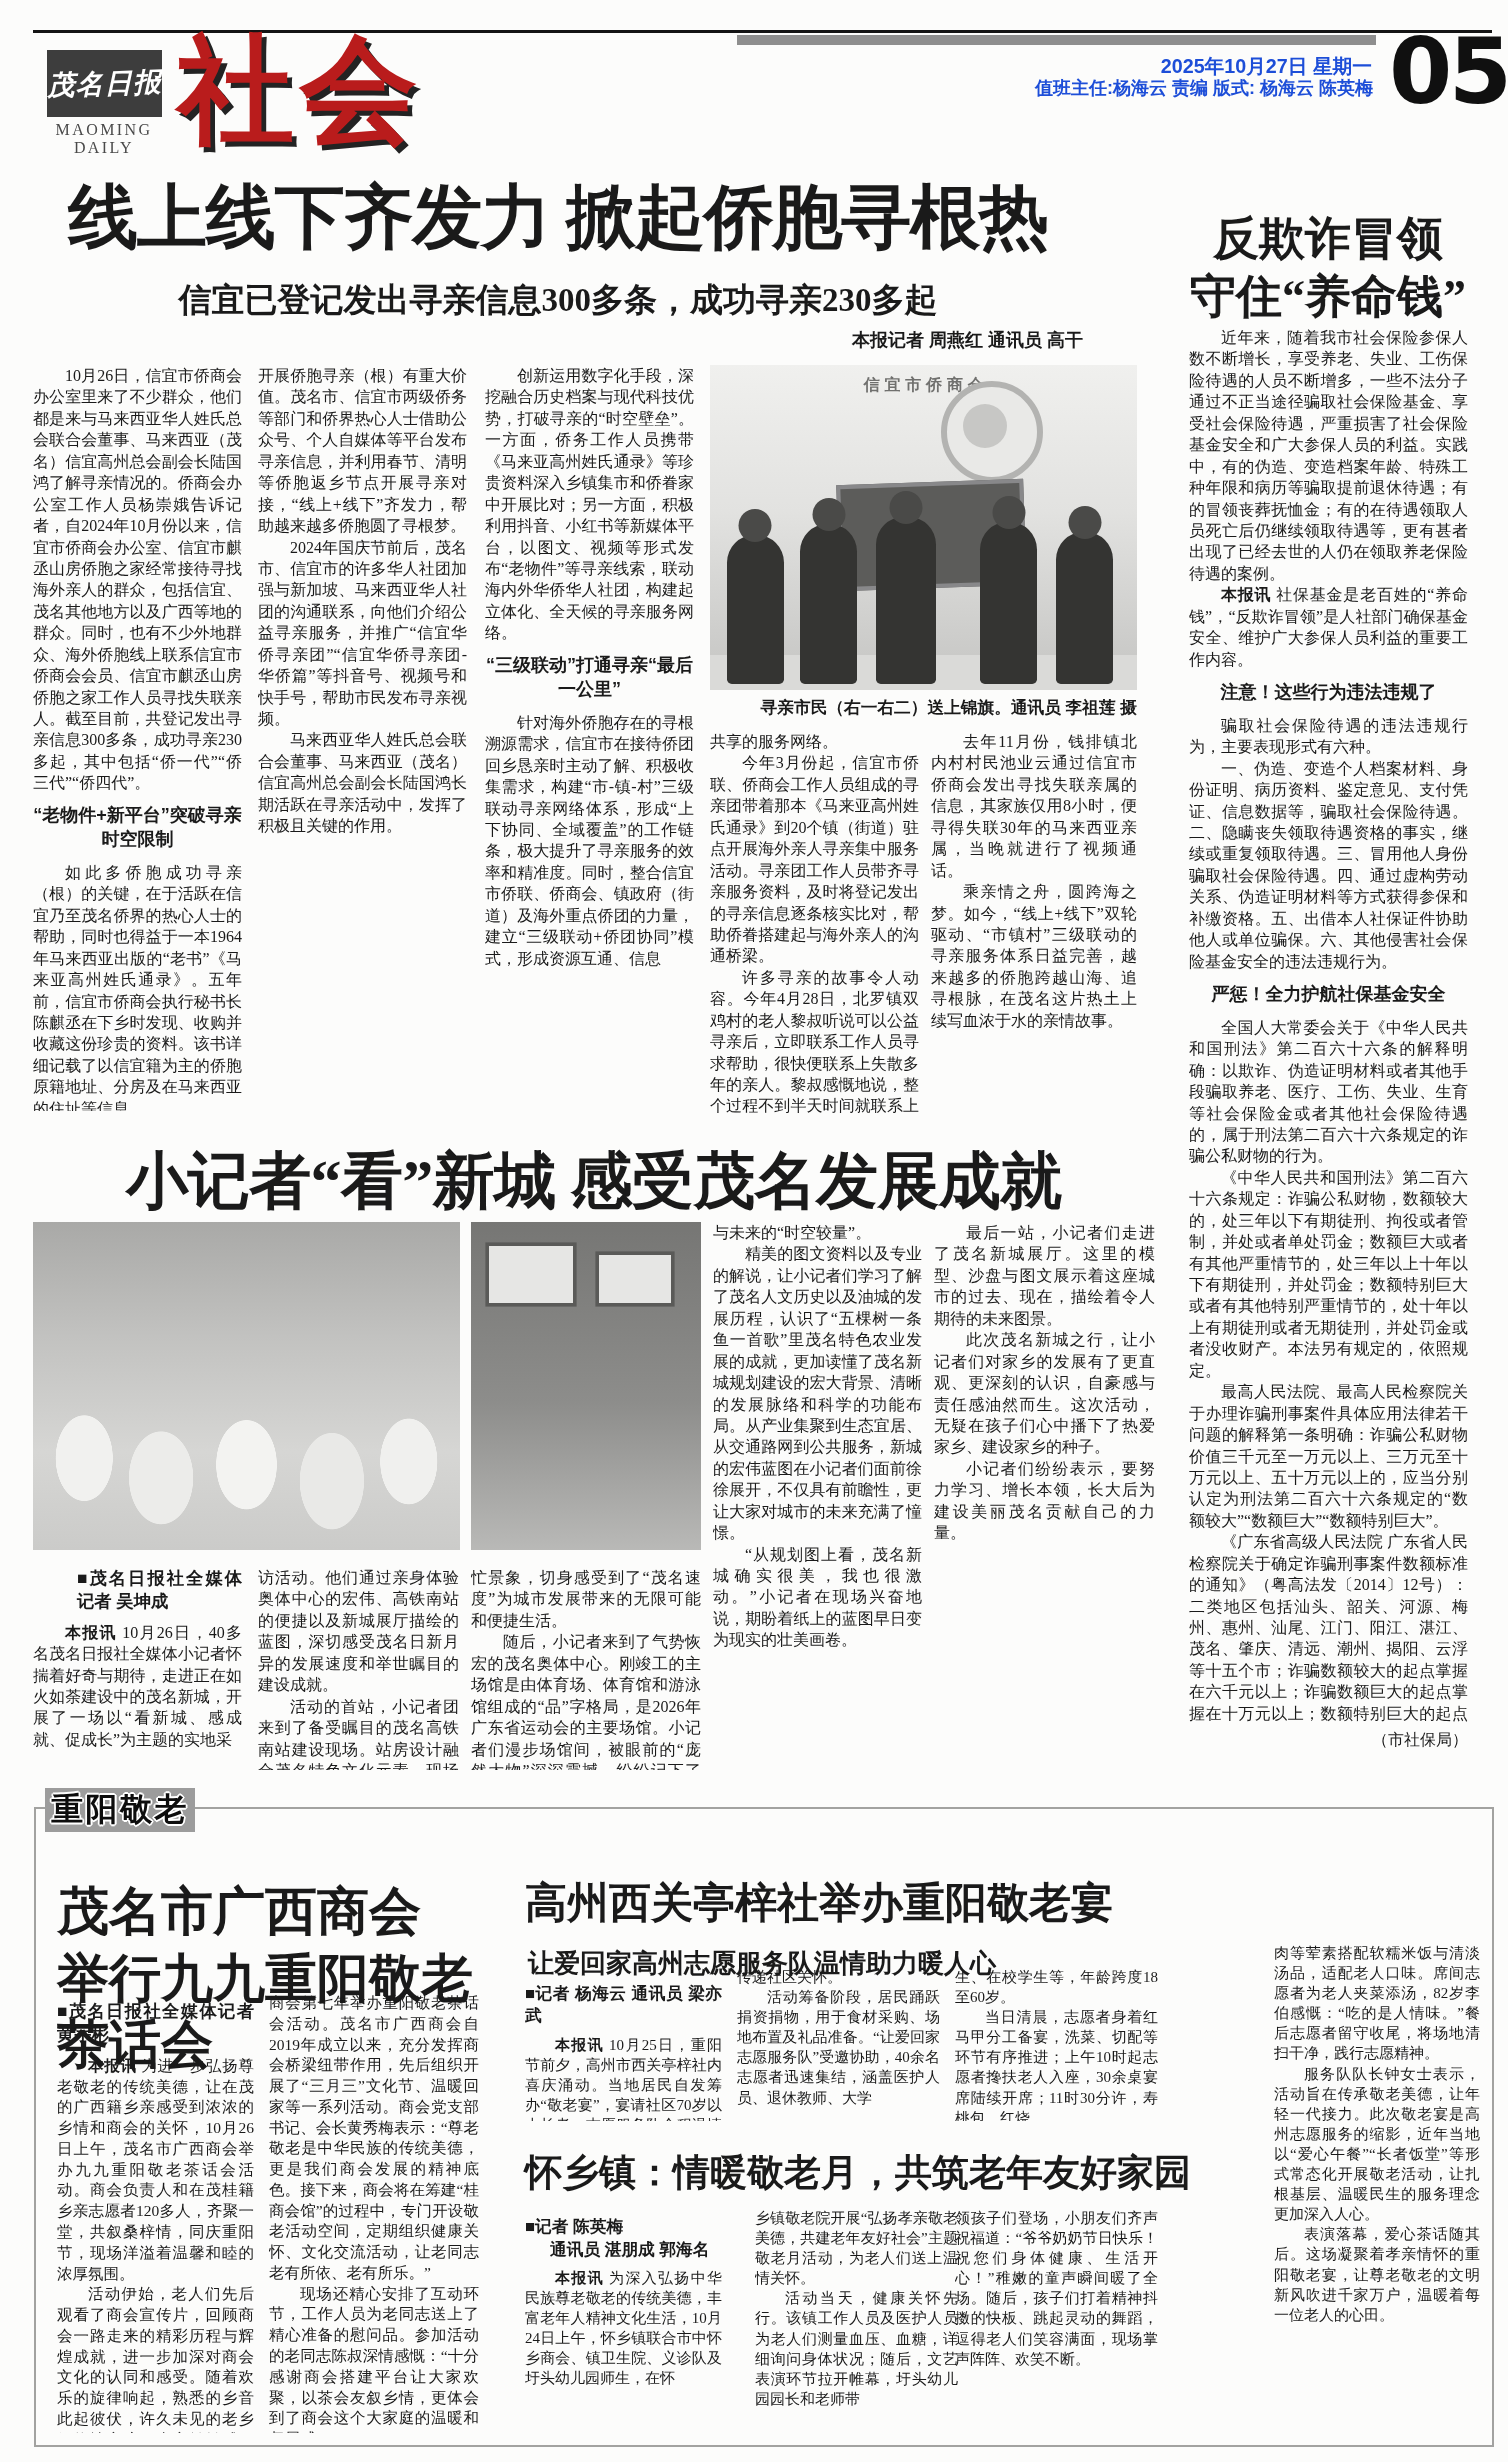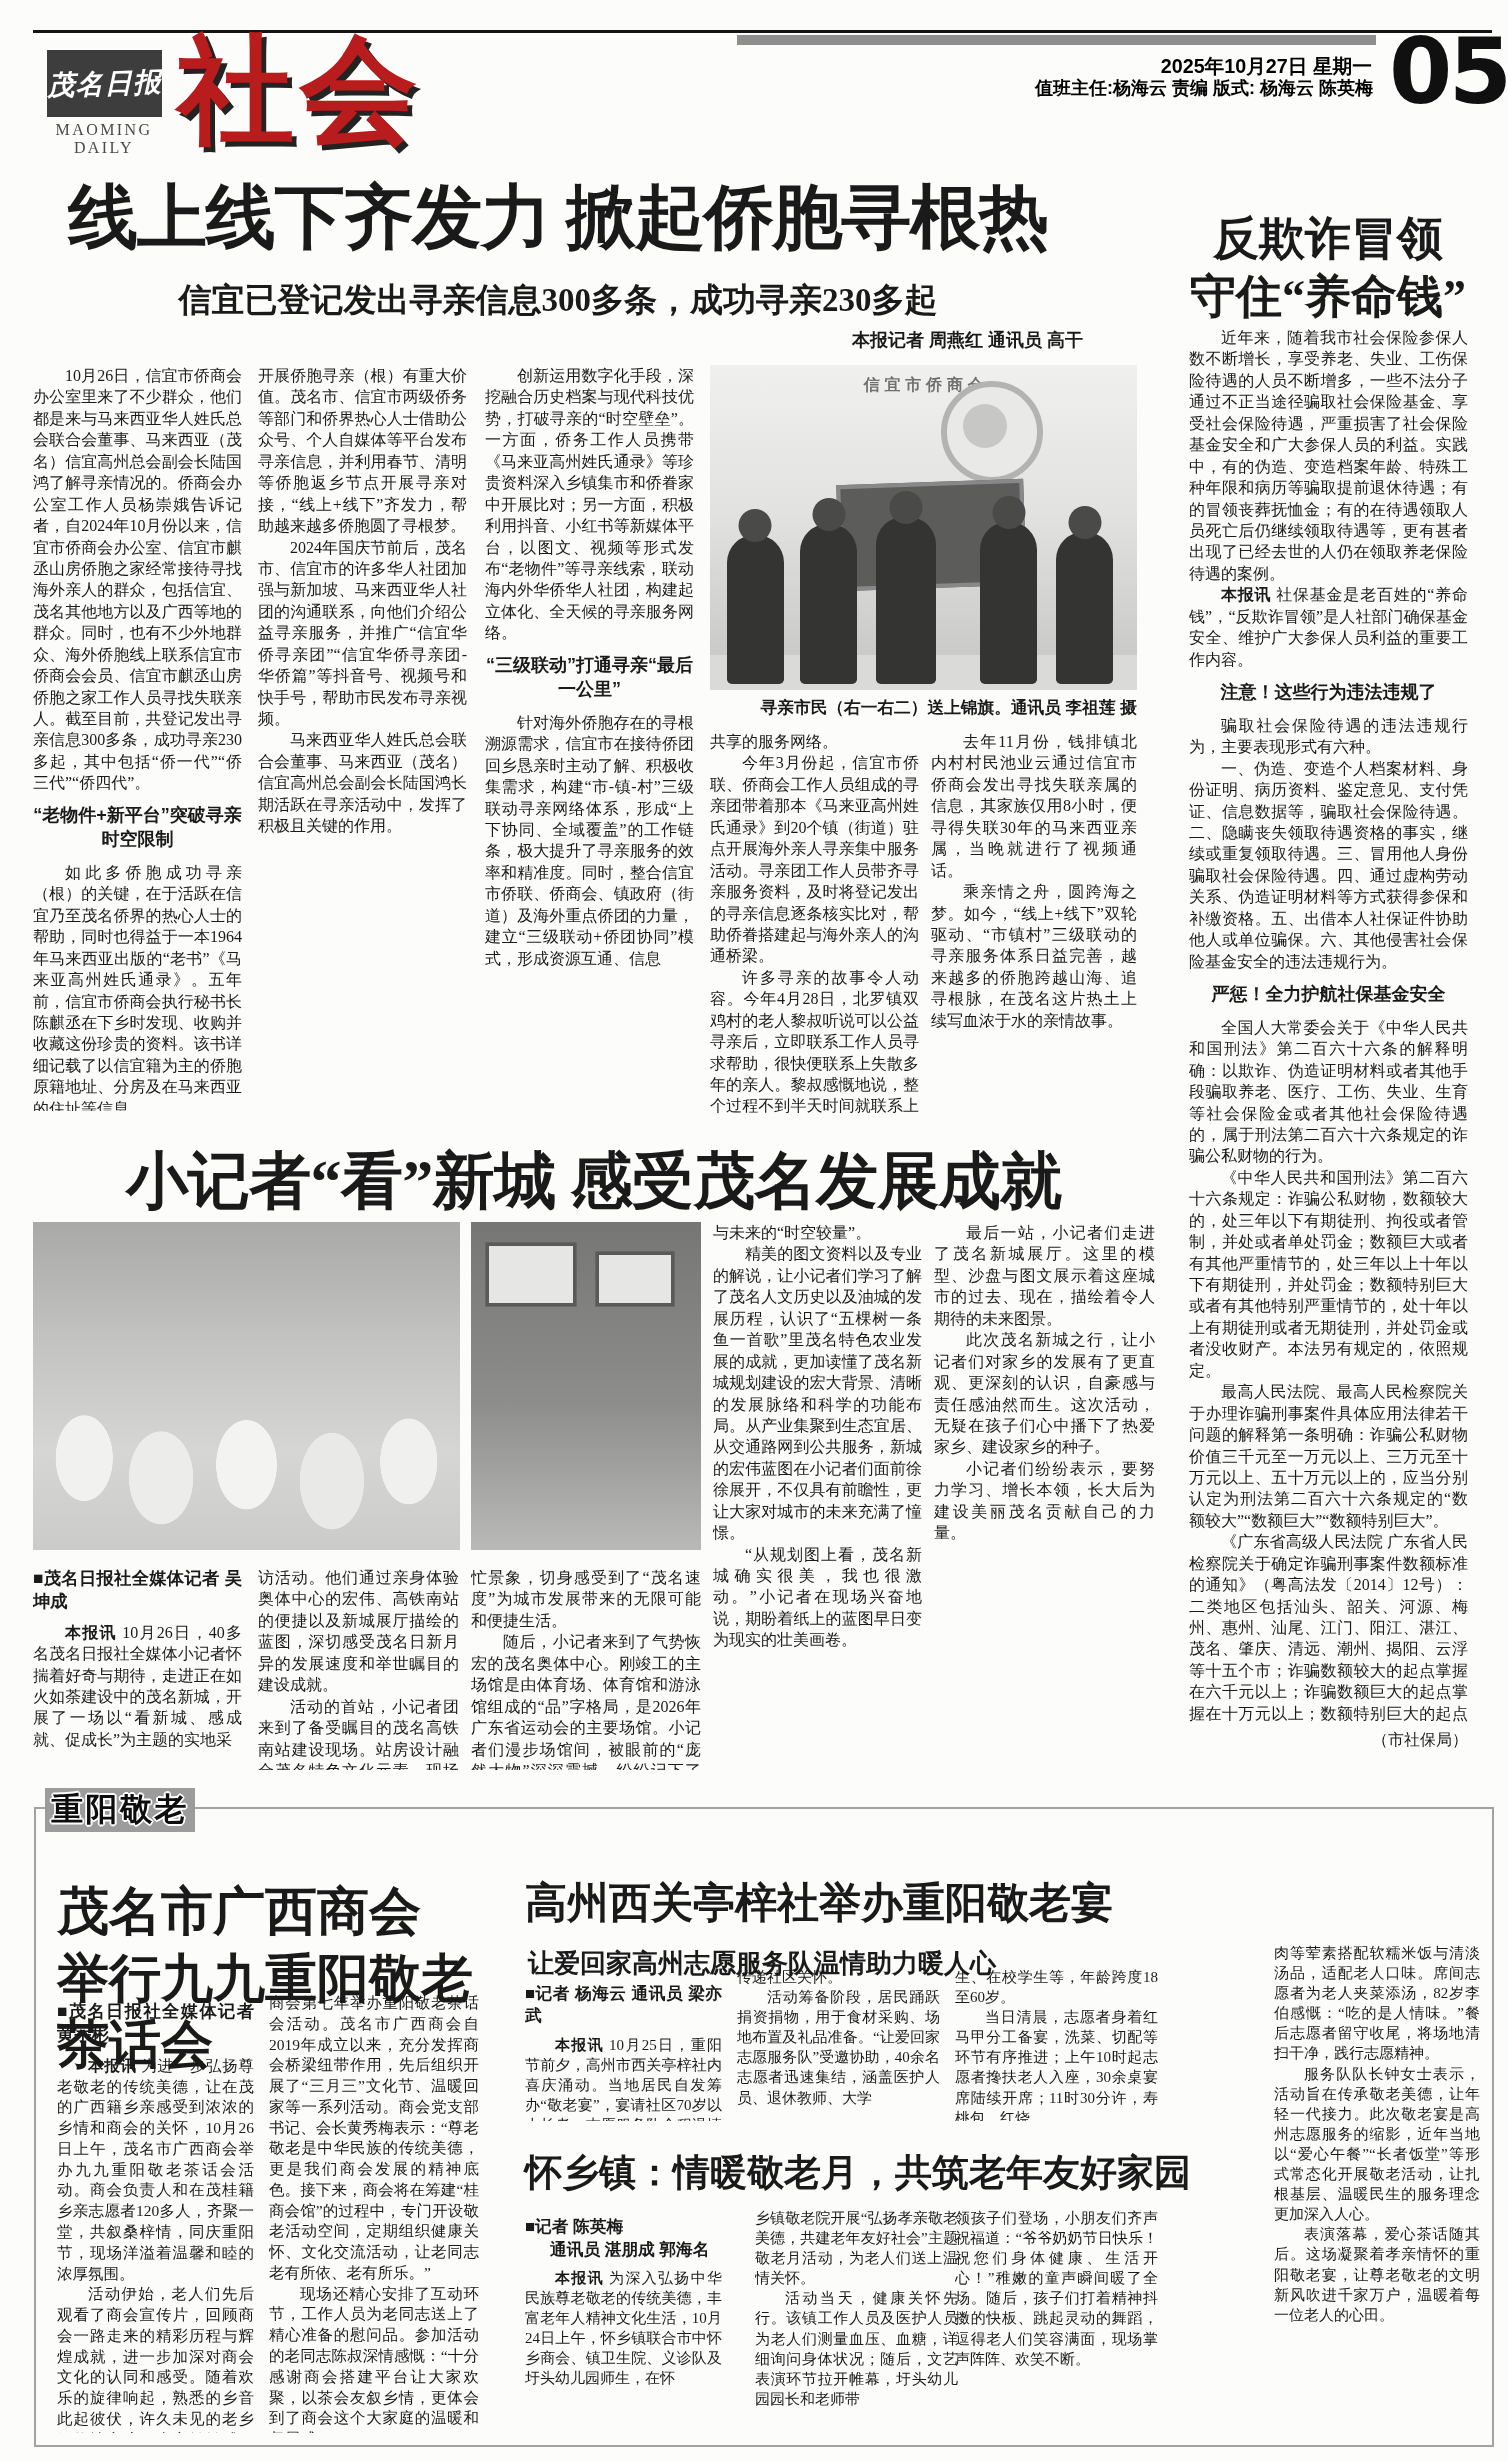--- a/index.html
+++ b/index.html
@@ -7,21 +7,21 @@
         font-family:"Liberation Serif",serif;color:#1a1a1a;overflow:hidden;}
   .abs{position:absolute;}
   
   .toprule{background:#141414;}
   .graybar{background:#8e8e8e;}
   .mastbox{background:#3d3d3d;display:flex;align-items:center;justify-content:center;}
   .mastbox span{color:#fff;font-size:27.5px;font-weight:bold;font-style:italic;letter-spacing:1.2px;transform:rotate(-2deg);}
   .masten{font-size:16px;letter-spacing:2.4px;color:#4a4a4a;text-align:center;}
   .section-title{font-size:117px;line-height:1;font-weight:bold;color:#b91c1c;
                  text-shadow:4.8px 5.4px 0 #232323;letter-spacing:6px;}
-  .dateline,.staffline{font-family:"Liberation Sans",sans-serif;color:#000000;text-align:right;}
+  .dateline,.staffline{font-family:"Liberation Sans",sans-serif;color:#1d4ed8;text-align:right;}
   .dateline{font-size:19.7px;font-weight:bold;}
   .staffline{font-size:18px;font-weight:bold;}
   .pagenum{font-family:"DejaVu Sans",sans-serif;font-weight:bold;font-size:91px;letter-spacing:-3.6px;color:#101010;line-height:1;}
   
   .h-lead{font-size:70px;font-weight:bold;text-align:center;line-height:1.05;letter-spacing:-1.2px;}
   .h-deck{font-size:33px;font-weight:bold;text-align:center;}
   .h-byline{font-family:"Liberation Sans",sans-serif;font-weight:bold;font-size:18px;text-align:right;}
   .h-fraud{font-size:46px;font-weight:bold;text-align:center;line-height:1.25;}
   .h-mid{font-size:62px;font-weight:bold;text-align:center;letter-spacing:-0.6px;}
   .h-b1{font-size:52px;font-weight:bold;line-height:1.28;}
@@ -165,21 +165,21 @@
     <p>精美的图文资料以及专业的解说，让小记者们学习了解了茂名人文历史以及油城的发展历程，认识了“五棵树一条鱼一首歌”里茂名特色农业发展的成就，更加读懂了茂名新城规划建设的宏大背景、清晰的发展脉络和科学的功能布局。从产业集聚到生态宜居、从交通路网到公共服务，新城的宏伟蓝图在小记者们面前徐徐展开，不仅具有前瞻性，更让大家对城市的未来充满了憧憬。</p>
     <p>“从规划图上看，茂名新城确实很美，我也很激动。”小记者在现场兴奋地说，期盼着纸上的蓝图早日变为现实的壮美画卷。</p>
   </div>
   <div class="col fs27" style="left:934px;top:1222px;width:221px;height:544px;">
     <p>最后一站，小记者们走进了茂名新城展厅。这里的模型、沙盘与图文展示着这座城市的过去、现在，描绘着令人期待的未来图景。</p>
     <p>此次茂名新城之行，让小记者们对家乡的发展有了更直观、更深刻的认识，自豪感与责任感油然而生。这次活动，无疑在孩子们心中播下了热爱家乡、建设家乡的种子。</p>
     <p>小记者们纷纷表示，要努力学习、增长本领，长大后为建设美丽茂名贡献自己的力量。</p>
   </div>
 
   <div class="col fs27" style="left:33px;top:1567px;width:209px;height:203px;">
-    <div class="byline-sans" style="margin-bottom:8.4px;">■茂名日报社全媒体记者 吴坤成</div>
+    <div class="byline-sans" style="margin-bottom:8.4px;margin-left:44px;">■茂名日报社全媒体记者 吴坤成</div>
     <p><span class="lab">本报讯</span><span> 10月26日，40多名茂名日报社全媒体小记者怀揣着好奇与期待，走进正在如火如荼建设中的茂名新城，开展了一场以“看新城、感成就、促成长”为主题的实地采</span></p>
   </div>
   <div class="col fs27" style="left:258px;top:1567px;width:201px;height:203px;">
     <p class="cont">访活动。他们通过亲身体验奥体中心的宏伟、高铁南站的便捷以及新城展厅描绘的蓝图，深切感受茂名日新月异的发展速度和举世瞩目的建设成就。</p>
     <p>活动的首站，小记者团来到了备受瞩目的茂名高铁南站建设现场。站房设计融合茂名特色文化元素，现场塔吊林立、机械轰鸣，处处是热火朝天的繁</p>
   </div>
   <div class="col fs27" style="left:471px;top:1567px;width:230px;height:203px;">
     <p class="cont">忙景象，切身感受到了“茂名速度”为城市发展带来的无限可能和便捷生活。</p>
     <p>随后，小记者来到了气势恢宏的茂名奥体中心。刚竣工的主场馆是由体育场、体育馆和游泳馆组成的“品”字格局，是2026年广东省运动会的主要场馆。小记者们漫步场馆间，被眼前的“庞然大物”深深震撼，纷纷记下了这座城市拔节生长的模样。</p>
   </div>

